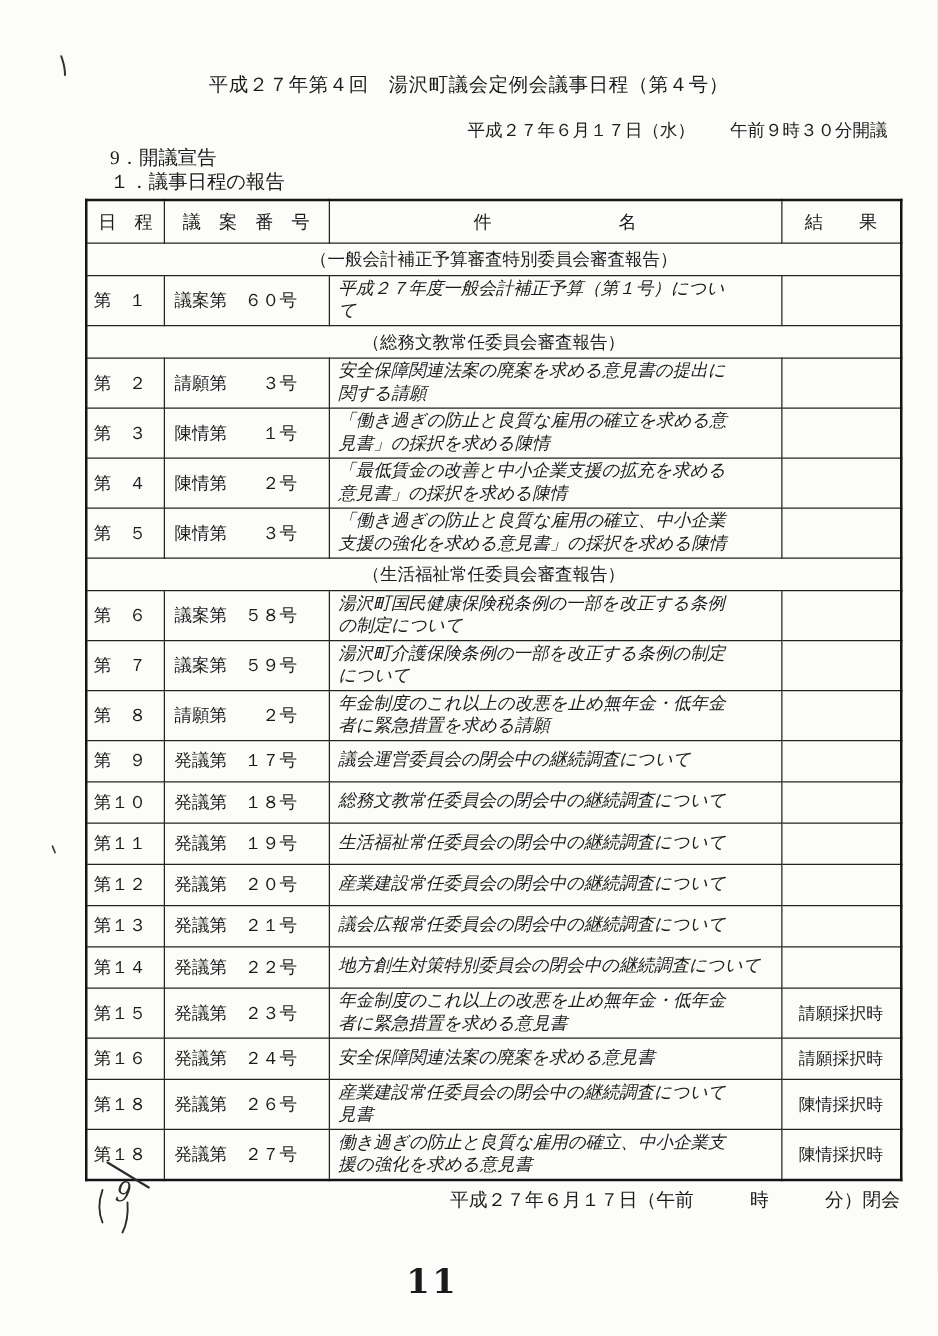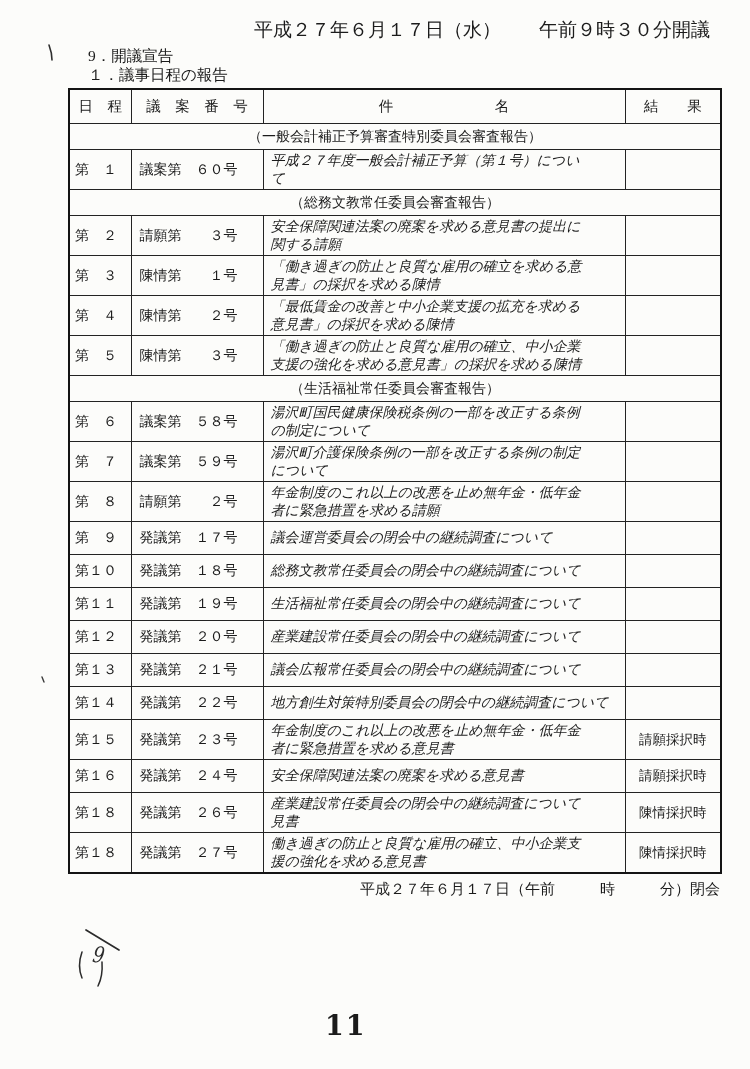--- a/index.html
+++ b/index.html
@@ -16,21 +16,21 @@
     padding-top:58px;
     text-align:center;
     font-size:15.5px;
     letter-spacing:0.5px;
     white-space:pre;
   }
   .session-open {
     margin-top:17px;
     text-align:right;
     padding-right:40px;
-    font-size:19px;
+    font-size:14px;
     white-space:pre;
   }
   .opening { margin-top:3px; margin-left:88px; font-size:15.5px; }
   .opening div { line-height:19px; white-space:pre; }
 
   table.agenda {
     margin:4px 0 0 68px;
     width:652px;
     border-collapse:collapse;
     table-layout:fixed;
@@ -92,20 +92,21 @@
     position:absolute; left:0; top:0;
     width:750px; height:1069px;
     pointer-events:none;
   }
 </style>
 </head>
 <body>
 
 <div class="page">
 
+  <div class="title">平成２７年第４回　湯沢町議会定例会議事日程（第４号）</div>
 
   <div class="session-open">平成２７年６月１７日（水）　　午前９時３０分開議</div>
 
   <div class="opening">
     <div>9．開議宣告</div>
     <div>１．議事日程の報告</div>
   </div>
 
   <table class="agenda">
     <colgroup>

